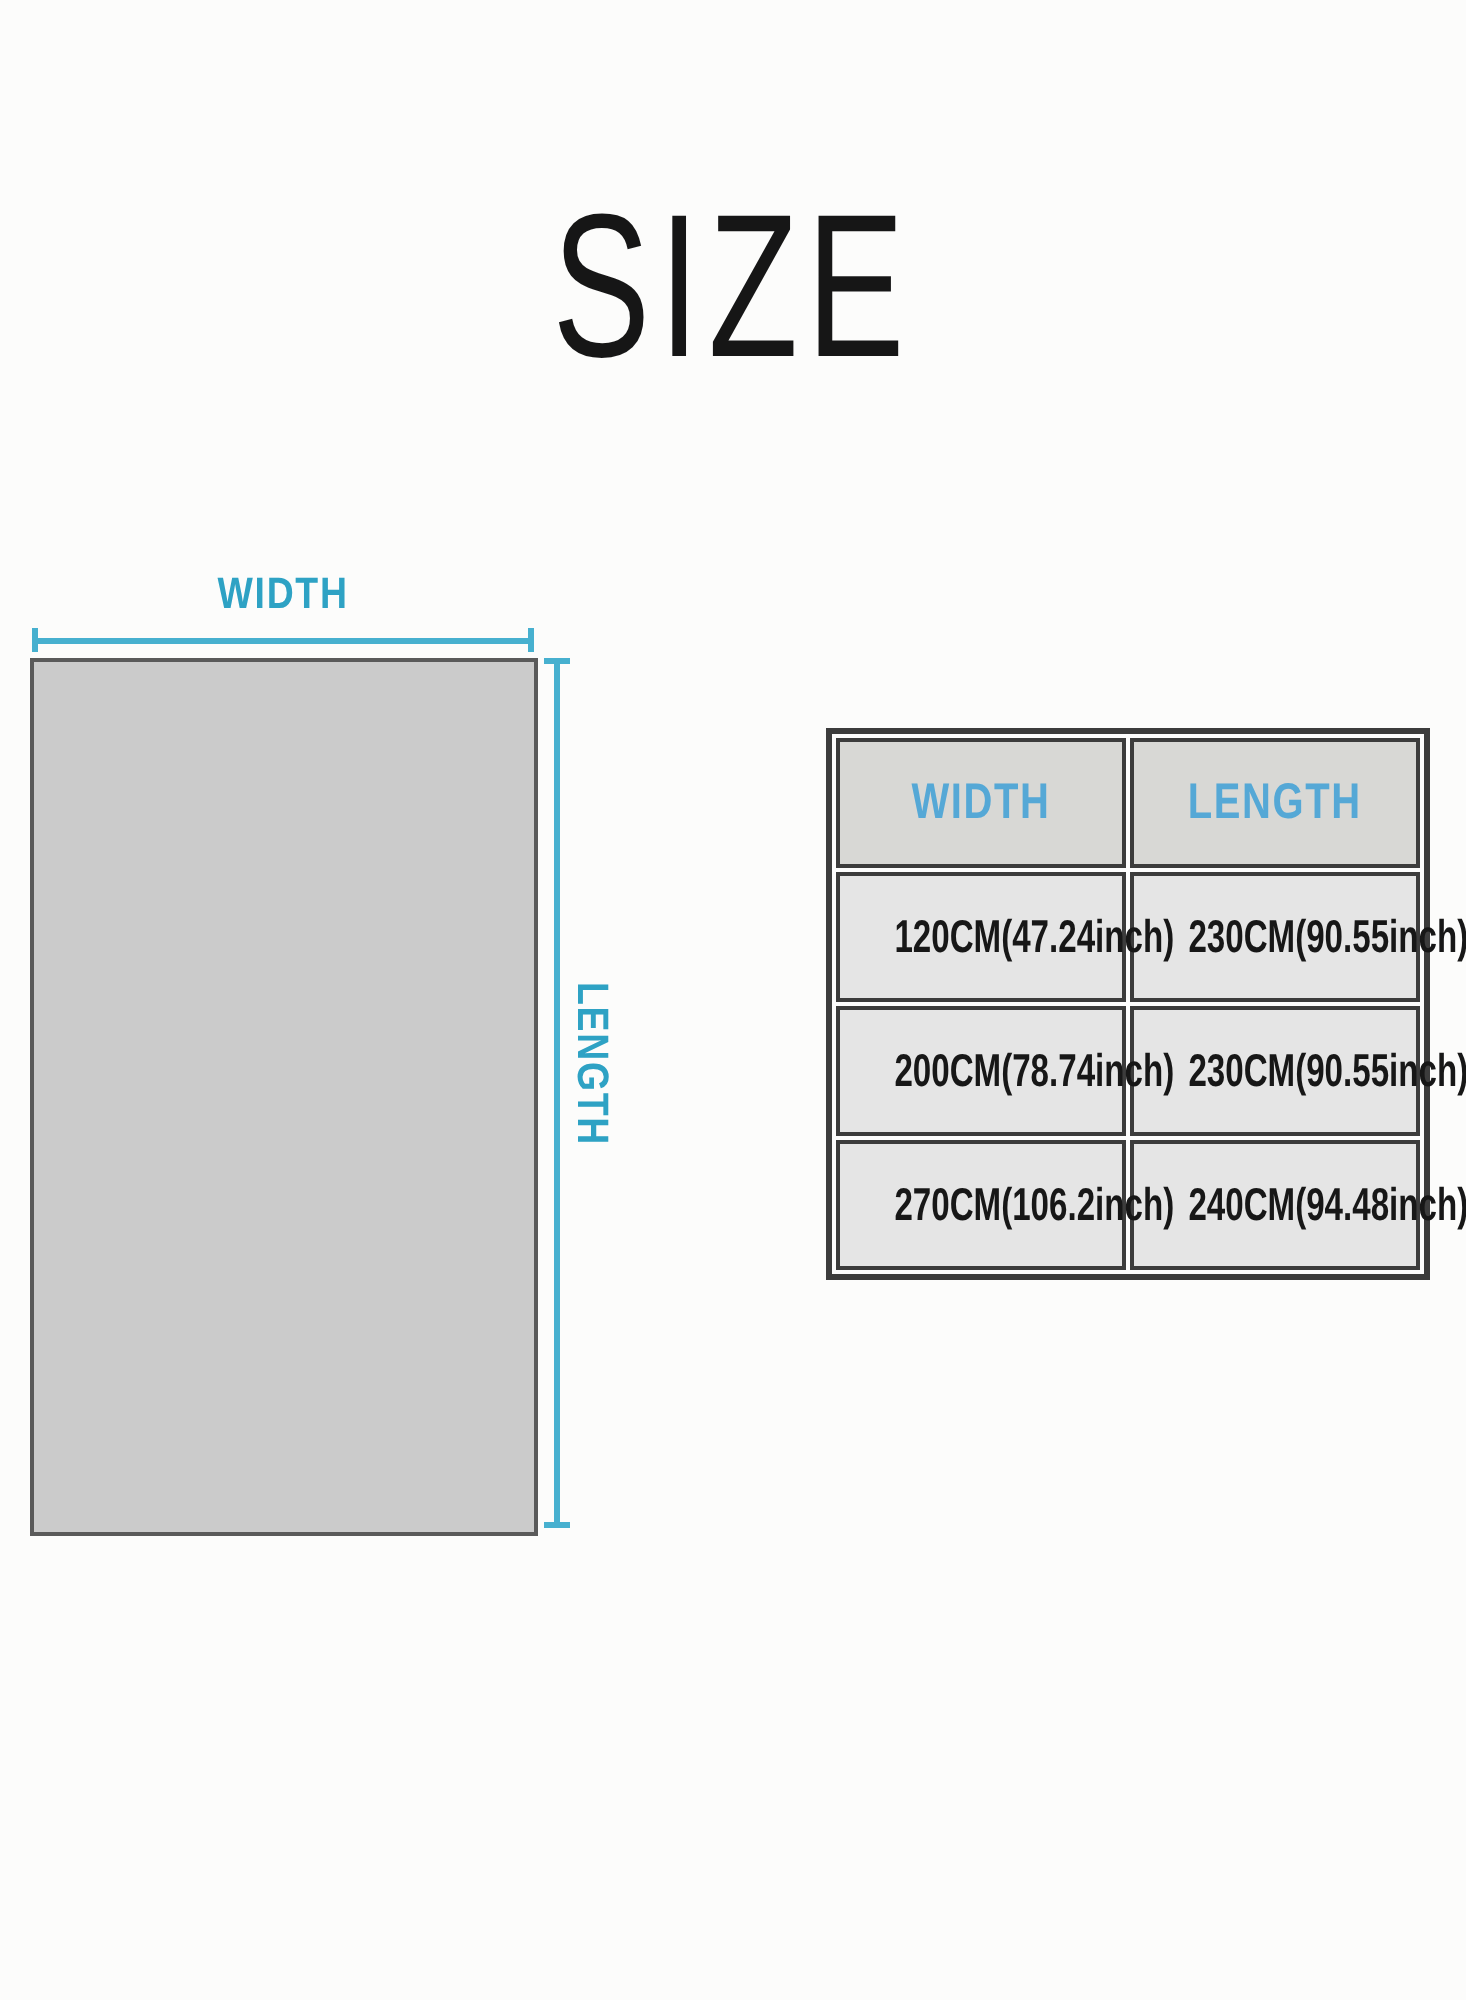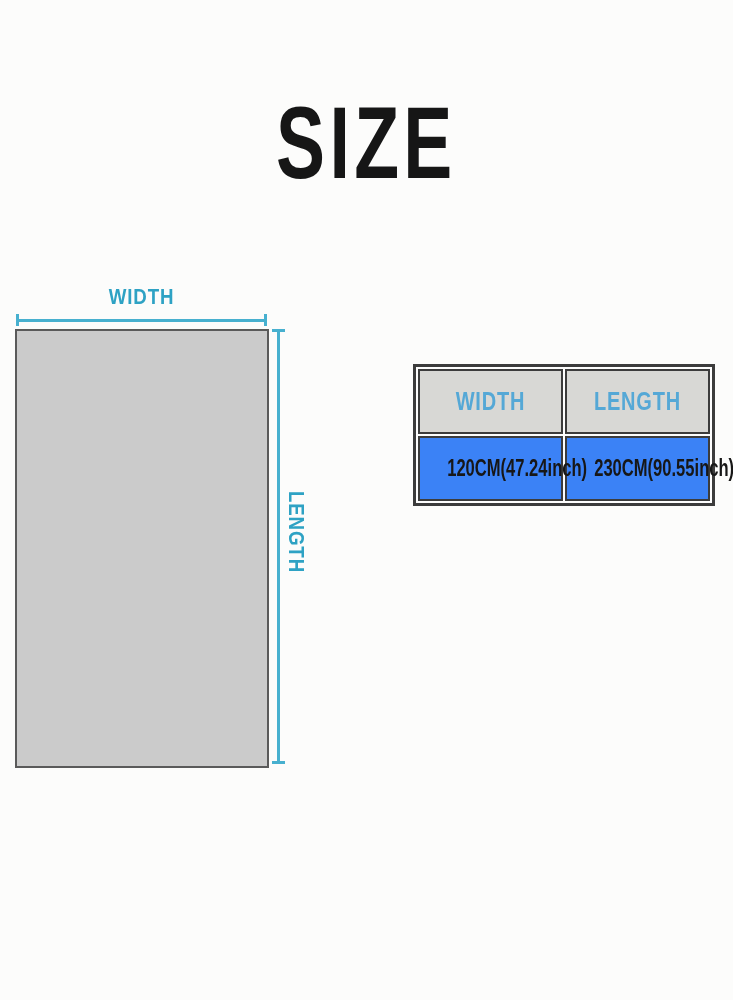--- a/index.html
+++ b/index.html
@@ -8,21 +8,21 @@
     position:relative;
     background:#fcfcfb;
     font-family:"Liberation Sans", sans-serif;
     overflow:hidden;
   }
 
   
   .page-title {
     position:absolute; left:0; top:92px; width:733px;
     text-align:center; line-height:1;
-    font-size:102px; font-weight:bold; color:#161616;
+    font-size:102px; font-weight:normal; color:#161616;
   }
   .page-title .squeeze {
     display:inline-block;
     transform:scaleX(0.72);
     letter-spacing:6px;
   }
 
   
   .dim-label {
     position:absolute; color:#2ea2c4;
@@ -63,21 +63,21 @@
     border:3px solid #3c3c3c;
     background:#fdfdfd;
     table-layout:fixed;
   }
   .size-table th, .size-table td {
     border:2px solid #3c3c3c;
     text-align:center; vertical-align:middle;
     height:65px; padding:0; overflow:visible;
   }
   .size-table th { background:#d8d8d5; }
-  .size-table td { background:#3b82f6; }
+  .size-table td { background:#e5e5e5; }
 
   .hdr {
     display:inline-block; white-space:nowrap;
     font-size:25px; font-weight:bold; color:#55a8d6;
     letter-spacing:1px; transform:scaleX(0.8);
   }
   .num {
     display:inline-block; white-space:nowrap;
     font-size:23px; font-weight:bold; color:#171717;
     transform:scaleX(0.72);
@@ -123,14 +123,30 @@
     </th>
   </tr>
   <tr>
     <td>
       <span class="num">120CM(47.24inch)</span>
     </td>
     <td>
       <span class="num">230CM(90.55inch)</span>
     </td>
   </tr>
+  <tr>
+    <td>
+      <span class="num">200CM(78.74inch)</span>
+    </td>
+    <td>
+      <span class="num">230CM(90.55inch)</span>
+    </td>
+  </tr>
+  <tr>
+    <td>
+      <span class="num">270CM(106.2inch)</span>
+    </td>
+    <td>
+      <span class="num">240CM(94.48inch)</span>
+    </td>
+  </tr>
 </tbody>
   </table>
 
 </body></html>

